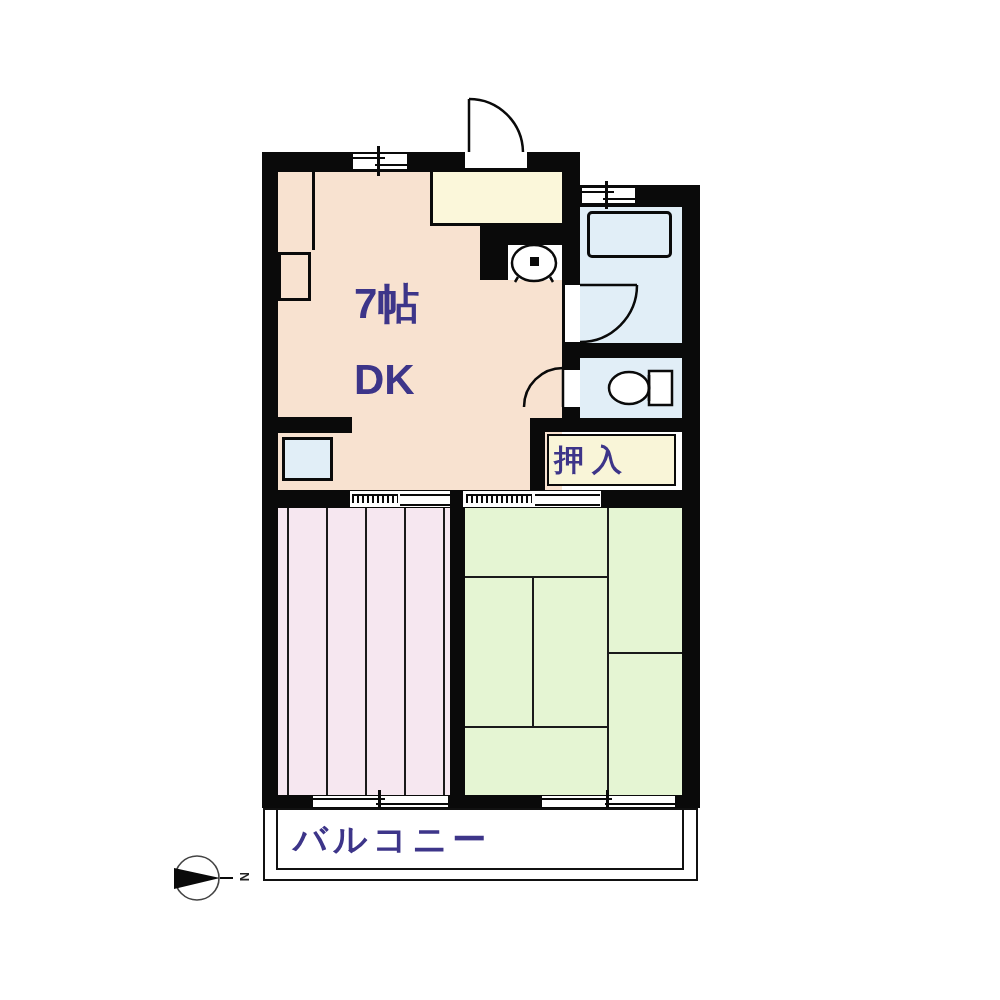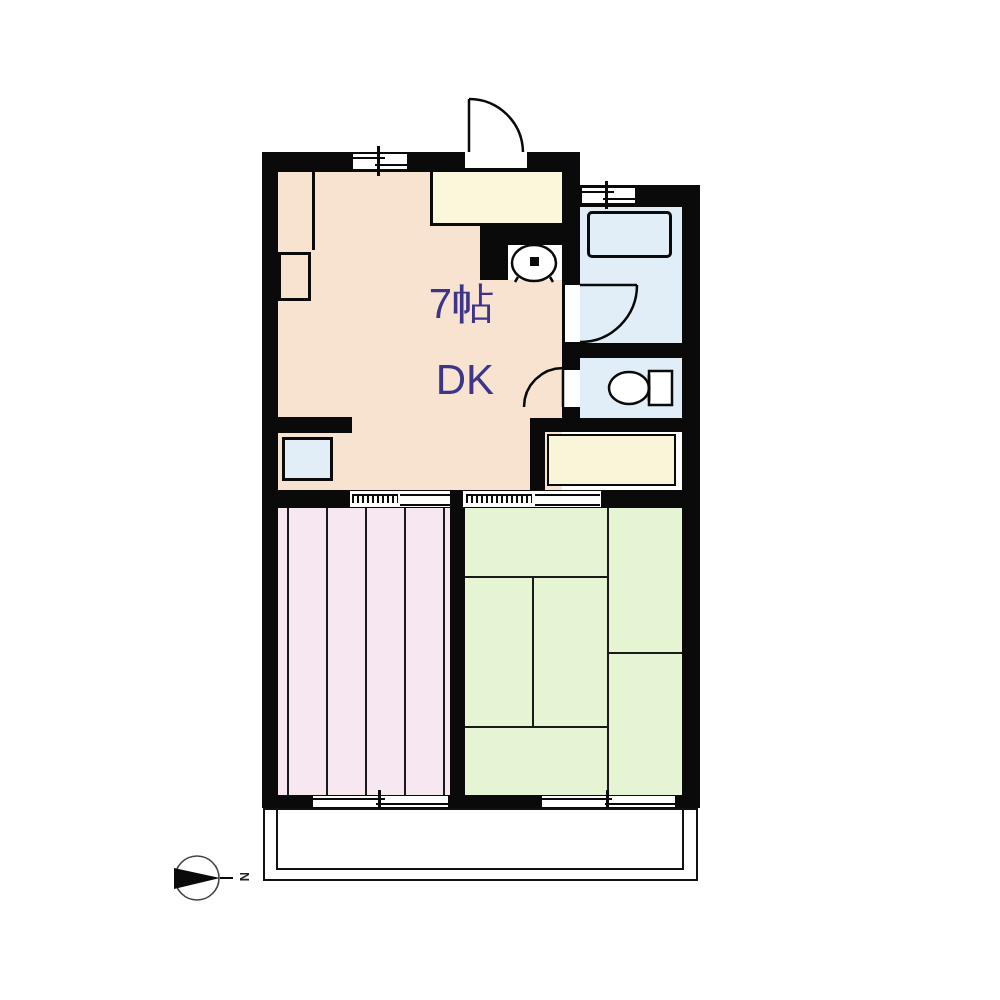--- a/index.html
+++ b/index.html
@@ -3,21 +3,21 @@
 <meta charset="utf-8">
 <style>
   html,body{margin:0;padding:0;background:#fff;}
   .canvas{position:relative;width:1000px;height:1000px;background:#fff;overflow:hidden;
           font-family:"Liberation Sans","DejaVu Sans",sans-serif;}
   .abs{position:absolute;}
   .wall{position:absolute;background:var(--wall,#0a0a0a);}
   .opening{position:absolute;background:#fff;}
   .winline{position:absolute;background:var(--wall,#0a0a0a);height:2px;}
   .tick{position:absolute;background:var(--wall,#0a0a0a);}
-  .lbl{position:absolute;color:var(--text,#3d3589);font-weight:normal;text-align:right;line-height:1.05;}
+  .lbl{position:absolute;color:var(--text,#3d3589);font-weight:bold;text-align:left;line-height:1.05;}
   .comb{position:absolute;border-top:2px solid var(--wall,#0a0a0a);height:7px;
         background:repeating-linear-gradient(90deg,var(--wall,#0a0a0a) 0 2px,transparent 2px 5px);}
   .dbl{position:absolute;height:8px;border-top:2px solid var(--wall,#0a0a0a);border-bottom:2px solid var(--wall,#0a0a0a);background:#fff;}
   .stripe{position:absolute;width:2px;background:#1a1a1a;}
   .tat{position:absolute;background:#1a1a1a;}
   svg text{font-family:"Liberation Sans","DejaVu Sans",sans-serif;}
 </style>
 </head>
 <body>
 
@@ -137,14 +137,16 @@
     <g>
       <circle cx="197" cy="878" r="22" fill="#ffffff" stroke="#444" stroke-width="1.6"></circle>
       <polygon points="174,868 174,889 220,878" fill="#0a0a0a"></polygon>
       <line x1="220" y1="878" x2="233" y2="878" stroke="#0a0a0a" stroke-width="2"></line>
       <text x="0" y="0" transform="translate(240 872) rotate(90)" font-size="13" font-weight="bold" fill="#222">N</text>
     </g>
   </svg>
 
   <div class="lbl" style="left:354px;top:282px;width:140px;font-size:42px;">7帖</div>
   <div class="lbl" style="left:354px;top:358px;width:140px;font-size:42px;">DK</div>
+  <div class="lbl" style="left:546px;top:444px;width:131px;font-size:30px;letter-spacing:8px;text-indent:8px;">押入</div>
+  <div class="lbl" style="left:293px;top:822px;width:405px;font-size:34px;letter-spacing:5px;">バルコニー</div>
 
 </div>
 
 </body></html>

